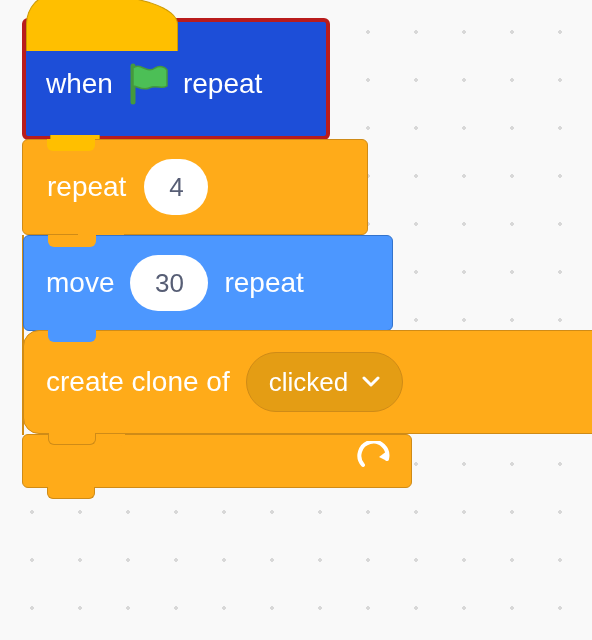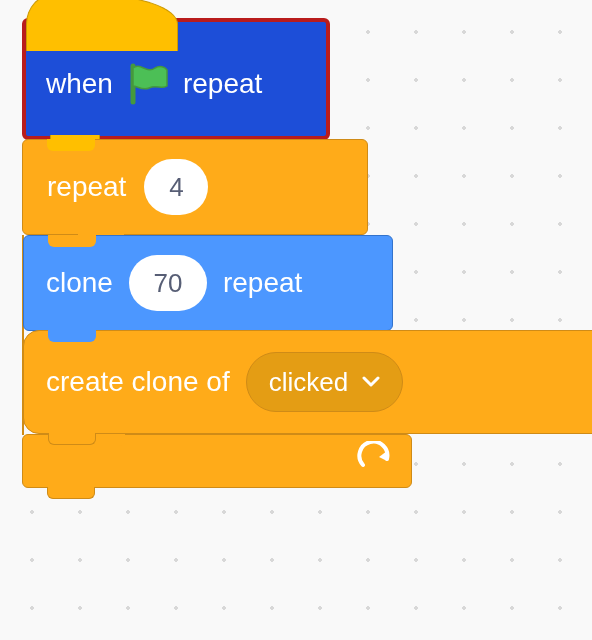--- a/index.html
+++ b/index.html
@@ -289,22 +289,22 @@
       <span class="pill-input">4</span>
       <div class="notch-out"></div>
     </div>
 
     <div class="repeat-body">
       <div class="repeat-arm"></div>
       <div class="repeat-inner">
 
         <div class="move">
           <div class="notch-in"></div>
-          <span>clone</span>
-          <span class="pill-input" style="min-width:78px">70</span>
+          <span>move</span>
+          <span class="pill-input" style="min-width:78px">30</span>
           <span>repeat</span>
           <div class="notch-out"></div>
         </div>
 
         <div class="clone">
           <div class="notch-in"></div>
           <span>create clone of</span>
           <span class="dropdown">
             <span>clicked</span>
             <span class="chev">

